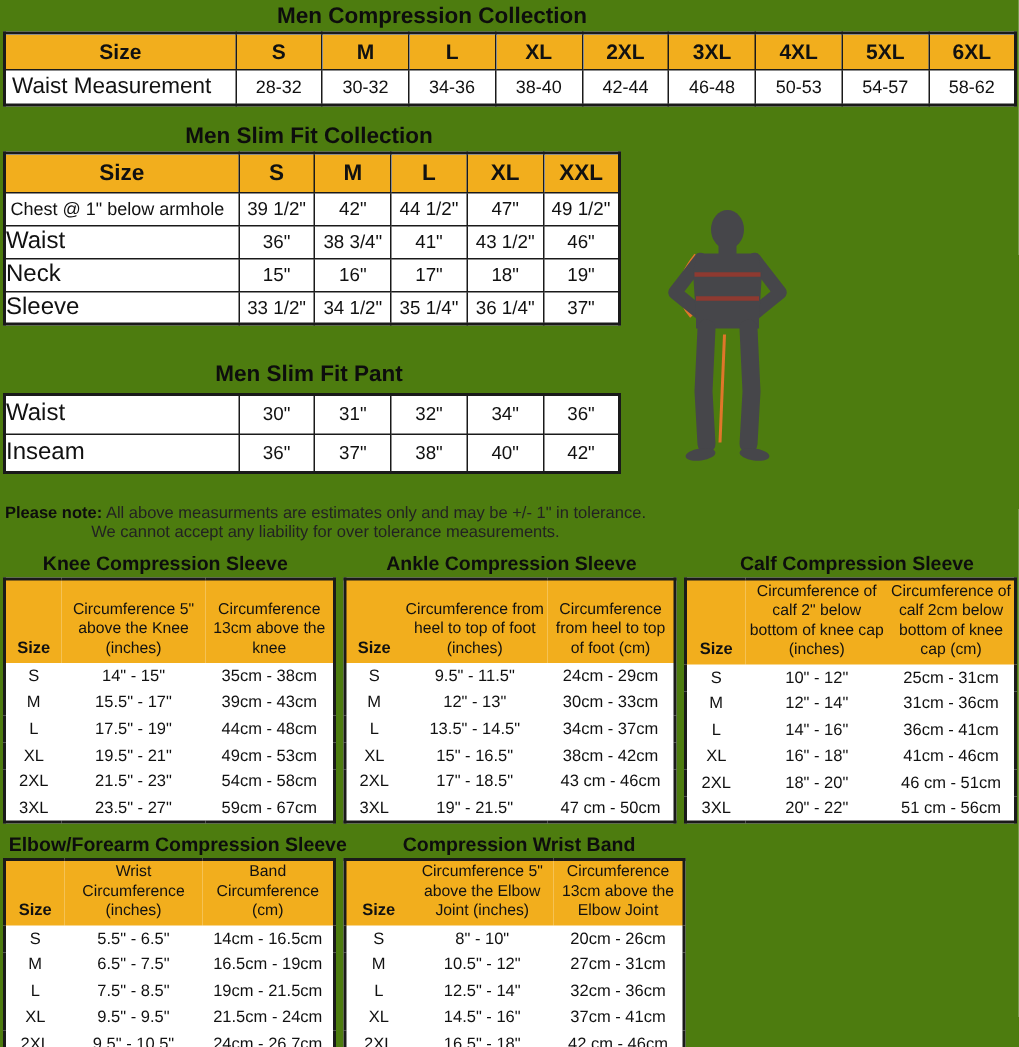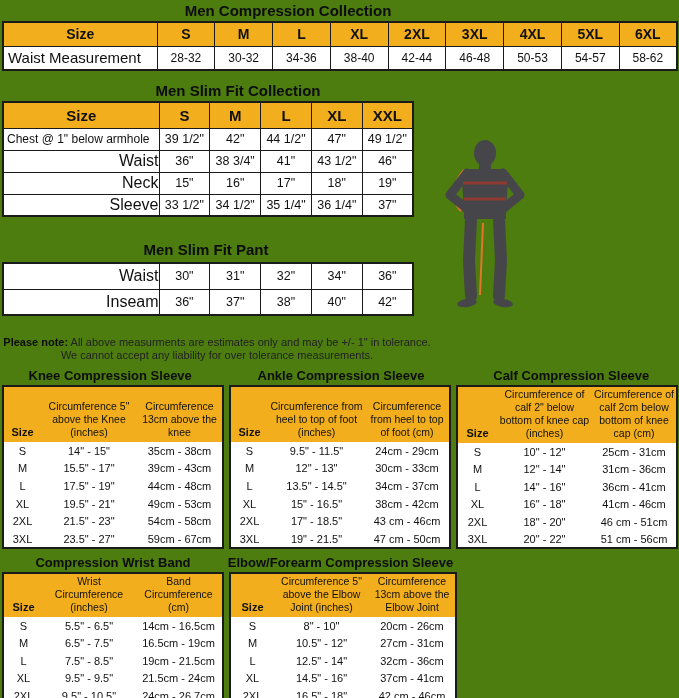--- a/index.html
+++ b/index.html
@@ -7,42 +7,42 @@
   .page {
     position: relative;
     width: 679px; height: 698px;
     background: #4d7c0f; overflow: hidden;
     font-family: "Liberation Sans", sans-serif;
     color: #111;
   }
   .sec-title { font-weight: bold; text-align: center; color:#0d0d0d; }
   .t-main { font-size: 15px; line-height: 17px; }
   .t1 { width: 576px; margin-top: 2px; }
-  .t2 { width: 412px; margin-top: 11px; margin-left: 32px; }
+  .t2 { width: 412px; margin-top: 11px; }
   .t3 { width: 412px; margin-top: 24px; }
   .t-small { font-size: 13px; line-height: 15px; }
 
   table { border-collapse: collapse; table-layout: fixed; background: #fff; }
   .tbl { border: 2px solid #1a1a1a; margin-left: 2px; }
   .tbl th, .tbl td { border: 1px solid #1a1a1a; overflow: hidden; }
   .yellow { background: #F2AE1D; }
 
   
   .tbl1 { width: 676px; margin-top: 2px; }
   .tbl1 th { height: 24px; font-size: 14px; font-weight: bold; text-align: center; }
   .tbl1 td { height: 24px; }
   
   .tbl2 { width: 412px; margin-top: 2px; }
   .tbl2 th { height: 26px; font-size: 15px; font-weight: bold; text-align: center; }
   .tbl2 td { height: 22px; }
   .tbl3 { width: 412px; margin-top: 4px; }
   .tbl3 td { height: 26px; }
 
   .rlabel { font-size: 15px; text-align: left; padding-left: 4px; }
-  .rlabel-lg { font-size: 16px; text-align: right; padding-left: 15px; }
+  .rlabel-lg { font-size: 16px; text-align: left; padding-left: 0; }
   .rlabel-sm { font-size: 12px; text-align: left; padding-left: 3px; }
   .val { font-size: 12px; text-align: center; }
   .val2 { font-size: 12.5px; text-align: center; }
 
   
   .note { width: 434px; margin-top: 20px; text-align: center; font-size: 11px; line-height: 13px; color:#222; }
   .note b { color:#0d0d0d; }
 
   
   .srow { display: flex; gap: 5px; margin-left: 2px; }
@@ -354,22 +354,22 @@
         <tr>
             <td>3XL</td>
             <td>20" - 22"</td>
             <td>51 cm - 56cm</td>
           </tr>
       </tbody>
     </table>
   </div>
 
   <div class="srow-titles" style="margin-left:2px;">
+    <div class="sec-title t-small st-elbow">Elbow/Forearm Compression Sleeve</div>
     <div class="sec-title t-small st-wrist">Compression Wrist Band</div>
-    <div class="sec-title t-small st-elbow">Elbow/Forearm Compression Sleeve</div>
   </div>
 
   <div class="srow">
 
     <table class="sm w222 hdr-short sm-rows-b">
       <colgroup>
           <col style="width:40px">
           <col style="width:92px">
           <col>
         </colgroup>

